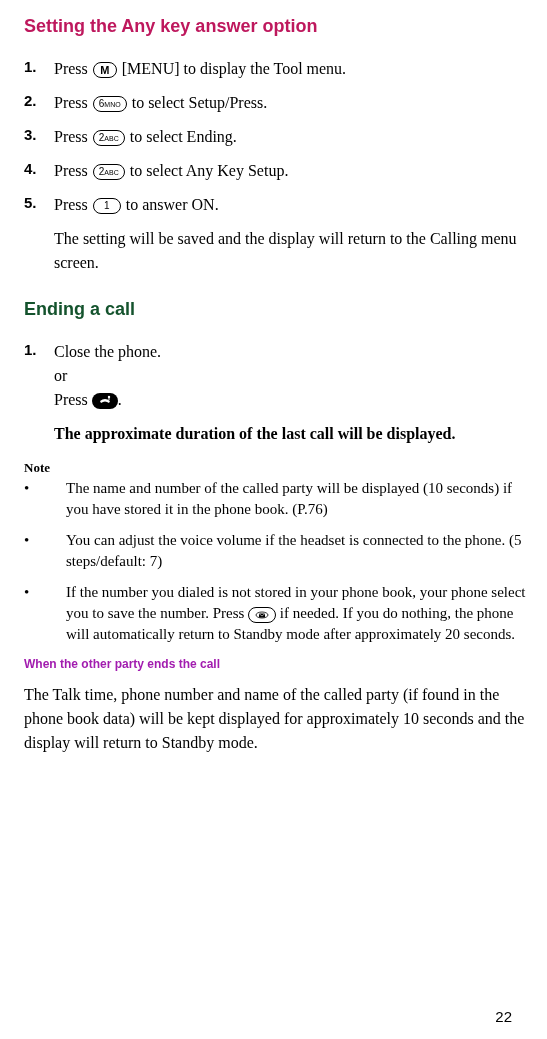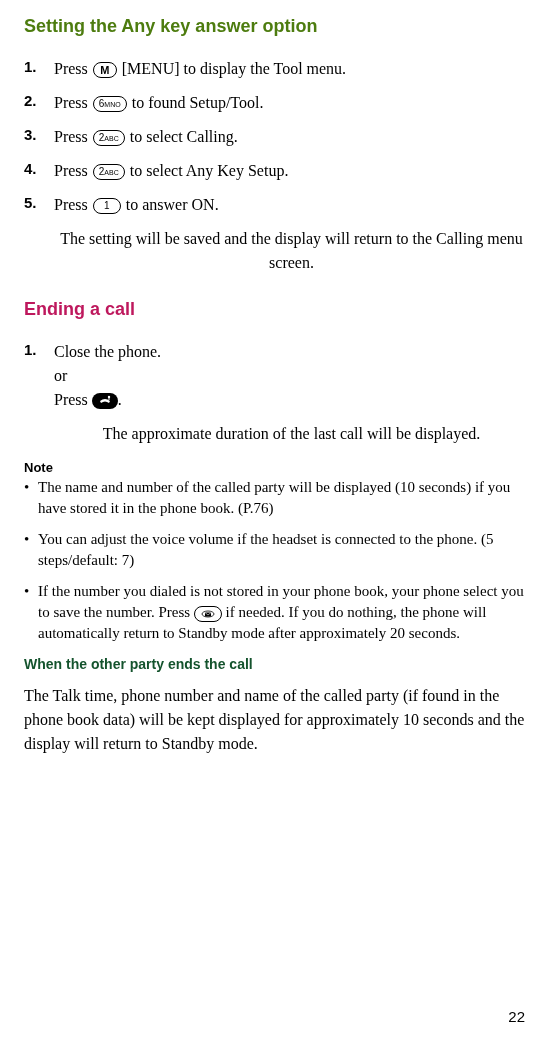--- a/index.html
+++ b/index.html
@@ -14,37 +14,37 @@
       font-family: Georgia, 'Times New Roman', serif;
       color: #000;
       padding: 16px 18px 16px 24px;
       position: relative;
     }
     .title-bold {
       font-family: Verdana, Arial, sans-serif;
       font-weight: bold;
       font-size: 18px;
       margin-bottom: 20px;
-      color: #4d7c0f;
+      color: #be185d;
     }
     .section-title-blue {
       font-family: Verdana, Arial, sans-serif;
       font-weight: bold;
       font-size: 18px;
-      color: #be185d;
+      color: #14532d;
       margin-top: 24px;
       margin-bottom: 20px;
     }
     .title-other {
       font-family: Verdana, Arial, sans-serif;
       font-weight: bold;
-      font-size: 14px;
+      font-size: 12px;
       margin-top: 12px;
       margin-bottom: 12px;
-      color: #14532d;
+      color: #a21caf;
     }
     .step {
       display: flex;
       margin-bottom: 10px;
       align-items: flex-start;
     }
     .step-num {
       font-family: Verdana, Arial, sans-serif;
       font-weight: bold;
       font-size: 15px;
@@ -55,51 +55,51 @@
     .step-body {
       font-size: 16px;
       line-height: 1.5;
       flex: 1;
     }
     .step-indent {
       margin-left: 30px;
       font-size: 16px;
       line-height: 1.5;
       margin-bottom: 8px;
-      text-align: center;
     }
     .note-heading {
-      font-family: Liberation Sans, sans-serif;
+      font-family: Liberation Serif, serif;
       font-weight: bold;
       font-size: 13px;
       margin-top: 14px;
       margin-bottom: 2px;
     }
     .note-item {
       display: flex;
       font-size: 15px;
       line-height: 1.4;
       margin-bottom: 10px;
     }
     .bullet {
       width: 14px;
       flex-shrink: 0;
     }
     .note-text {
       flex: 1;
+      margin-left: 28px;
     }
     .body-text {
       font-size: 16px;
       line-height: 1.5;
       margin-top: 6px;
     }
     .page-num {
       position: absolute;
       bottom: 14px;
-      right: 22px;
+      right: 35px;
       font-family: Arial, sans-serif;
       font-size: 15px;
     }
     .key {
       display: inline-block;
       border: 1px solid #000;
       border-radius: 10px;
       padding: 0 5px;
       font-size: 10px;
       font-family: Arial, sans-serif;
@@ -154,25 +154,25 @@
 
 <div class="title-bold">Setting the Any key answer option</div>
 
 <div id="steps-any-key">
     <div class="step">
       <div class="step-num">1.</div>
       <div class="step-body"><span>Press </span><span class="key key-m">M</span><span> [MENU] to display the Tool menu.</span></div>
     </div>
     <div class="step">
       <div class="step-num">2.</div>
-      <div class="step-body"><span>Press </span><span class="key "><span>6</span><span class="sub">MNO</span></span><span> to found Setup/Tool.</span></div>
+      <div class="step-body"><span>Press </span><span class="key "><span>6</span><span class="sub">MNO</span></span><span> to select Setup/Press.</span></div>
     </div>
     <div class="step">
       <div class="step-num">3.</div>
-      <div class="step-body"><span>Press </span><span class="key "><span>2</span><span class="sub">ABC</span></span><span> to select Calling.</span></div>
+      <div class="step-body"><span>Press </span><span class="key "><span>2</span><span class="sub">ABC</span></span><span> to select Ending.</span></div>
     </div>
     <div class="step">
       <div class="step-num">4.</div>
       <div class="step-body"><span>Press </span><span class="key "><span>2</span><span class="sub">ABC</span></span><span> to select Any Key Setup.</span></div>
     </div>
     <div class="step">
       <div class="step-num">5.</div>
       <div class="step-body"><span>Press </span><span class="key ">1</span><span> to answer ON.</span></div>
     </div>
   </div>
@@ -187,21 +187,21 @@
     <span>Close the phone.</span><br>
     <span>or</span><br>
     <span>Press </span><span class="key-end"><svg width="14" height="10" viewBox="0 0 14 10">
           <path d="M2 6 Q7 2 12 6 L11 8 Q7 5 3 8 Z" fill="#fff"></path>
           <circle cx="11" cy="2" r="1.2" fill="#fff"></circle>
           <rect x="10.5" y="3" width="1" height="2" fill="#fff"></rect>
         </svg></span><span>.</span>
   </div>
 </div>
 
-<div class="step-indent" style="margin-top:0;">The approximate duration of the last call will be displayed.</div>
+<div class="step-indent" style="margin-top:0;font-weight:bold;">The approximate duration of the last call will be displayed.</div>
 
 <div class="note-heading">Note</div>
 
 <div id="notes-container">
     <div class="note-item">
       <div class="bullet">•</div>
       <div class="note-text">The name and number of the called party will be displayed (10 seconds) if you have stored it in the phone book. (P.76)</div>
     </div>
     <div class="note-item">
       <div class="bullet">•</div>

